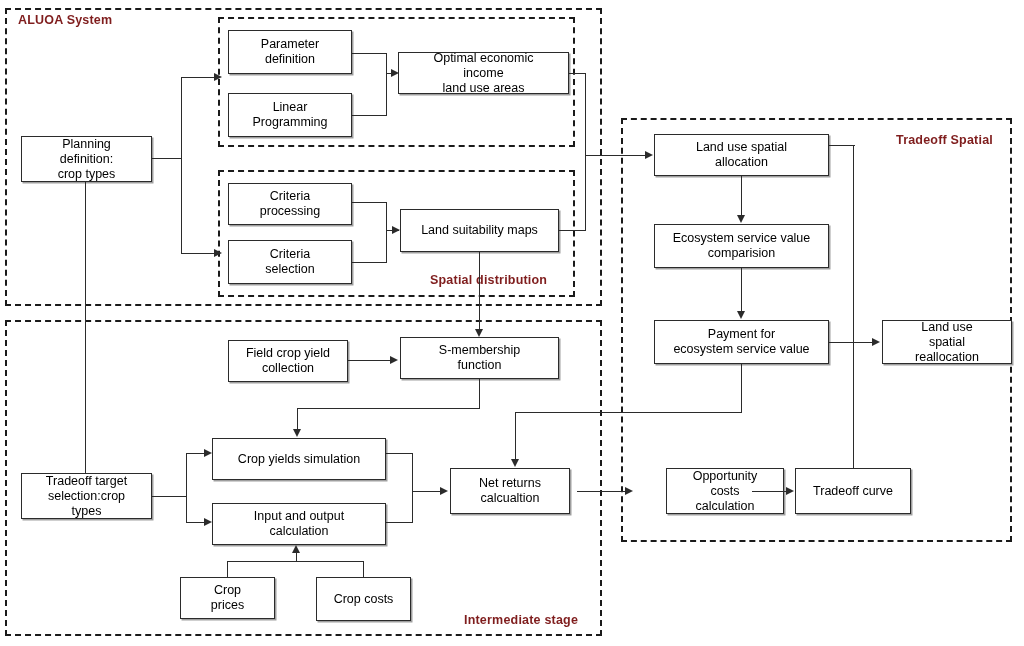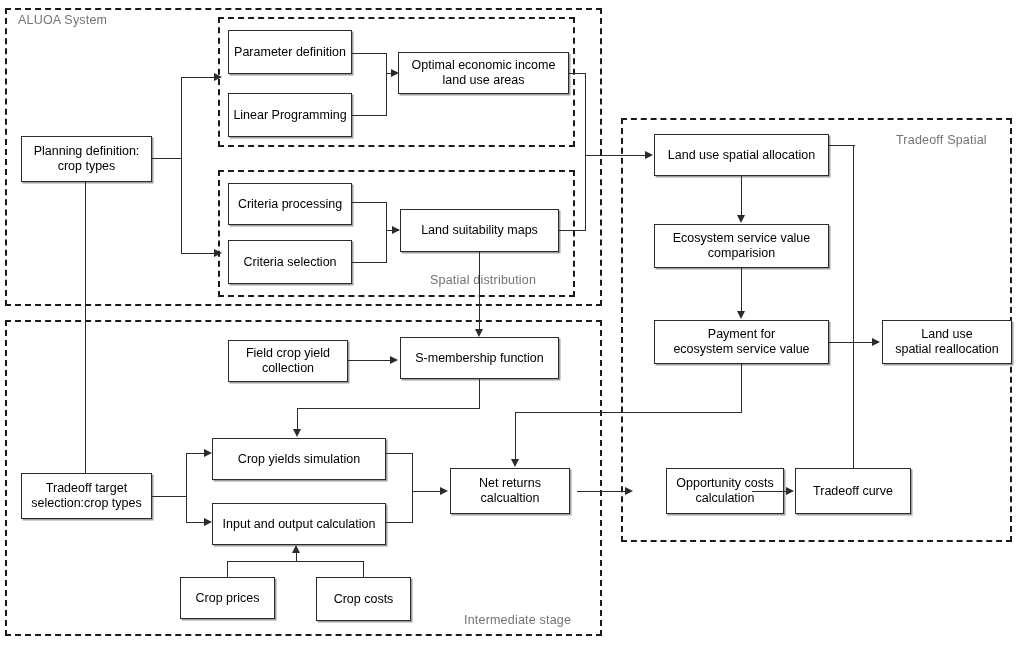--- a/index.html
+++ b/index.html
@@ -1,22 +1,22 @@
 <!DOCTYPE html>
 <html><head>
 <meta charset="utf-8">
 <style>
   html,body{margin:0;padding:0;background:#ffffff;}
   body{font-family:"Liberation Sans", sans-serif;}
   #canvas{position:relative;width:1024px;height:646px;background:#ffffff;overflow:hidden;}
   .dashed-group{position:absolute;border:2px dashed #1a1a1a;box-sizing:border-box;background:transparent;}
-  .group-label{position:absolute;font-weight:normal;font-size:12.5px;color:#737373;white-space:nowrap;letter-spacing:0.2px;}
+  .group-label{position:absolute;font-weight:bold;font-size:12.5px;color:#7f1d1d;white-space:nowrap;letter-spacing:0.2px;}
   .node{position:absolute;box-sizing:border-box;border:1.4px solid #2b2b2b;background:#ffffff;
         display:flex;align-items:center;justify-content:center;text-align:center;
-        font-size:12.5px;color:#000;line-height:1.2;padding:2px 0;
+        font-size:12.5px;color:#000;line-height:1.2;padding:2px 16px;
         box-shadow:1.5px 1.5px 0 0 rgba(80,80,80,0.55);}
   .node span{display:block;}
   .ln{position:absolute;background:#2b2b2b;}
   .lh{height:1.4px;}
   .lv{width:1.4px;}
   .arw{position:absolute;width:0;height:0;}
   .arw-r{border-top:4.5px solid transparent;border-bottom:4.5px solid transparent;border-left:8px solid #2b2b2b;}
   .arw-d{border-left:4.5px solid transparent;border-right:4.5px solid transparent;border-top:8px solid #2b2b2b;}
   .arw-u{border-left:4.5px solid transparent;border-right:4.5px solid transparent;border-bottom:8px solid #2b2b2b;}
 </style>

